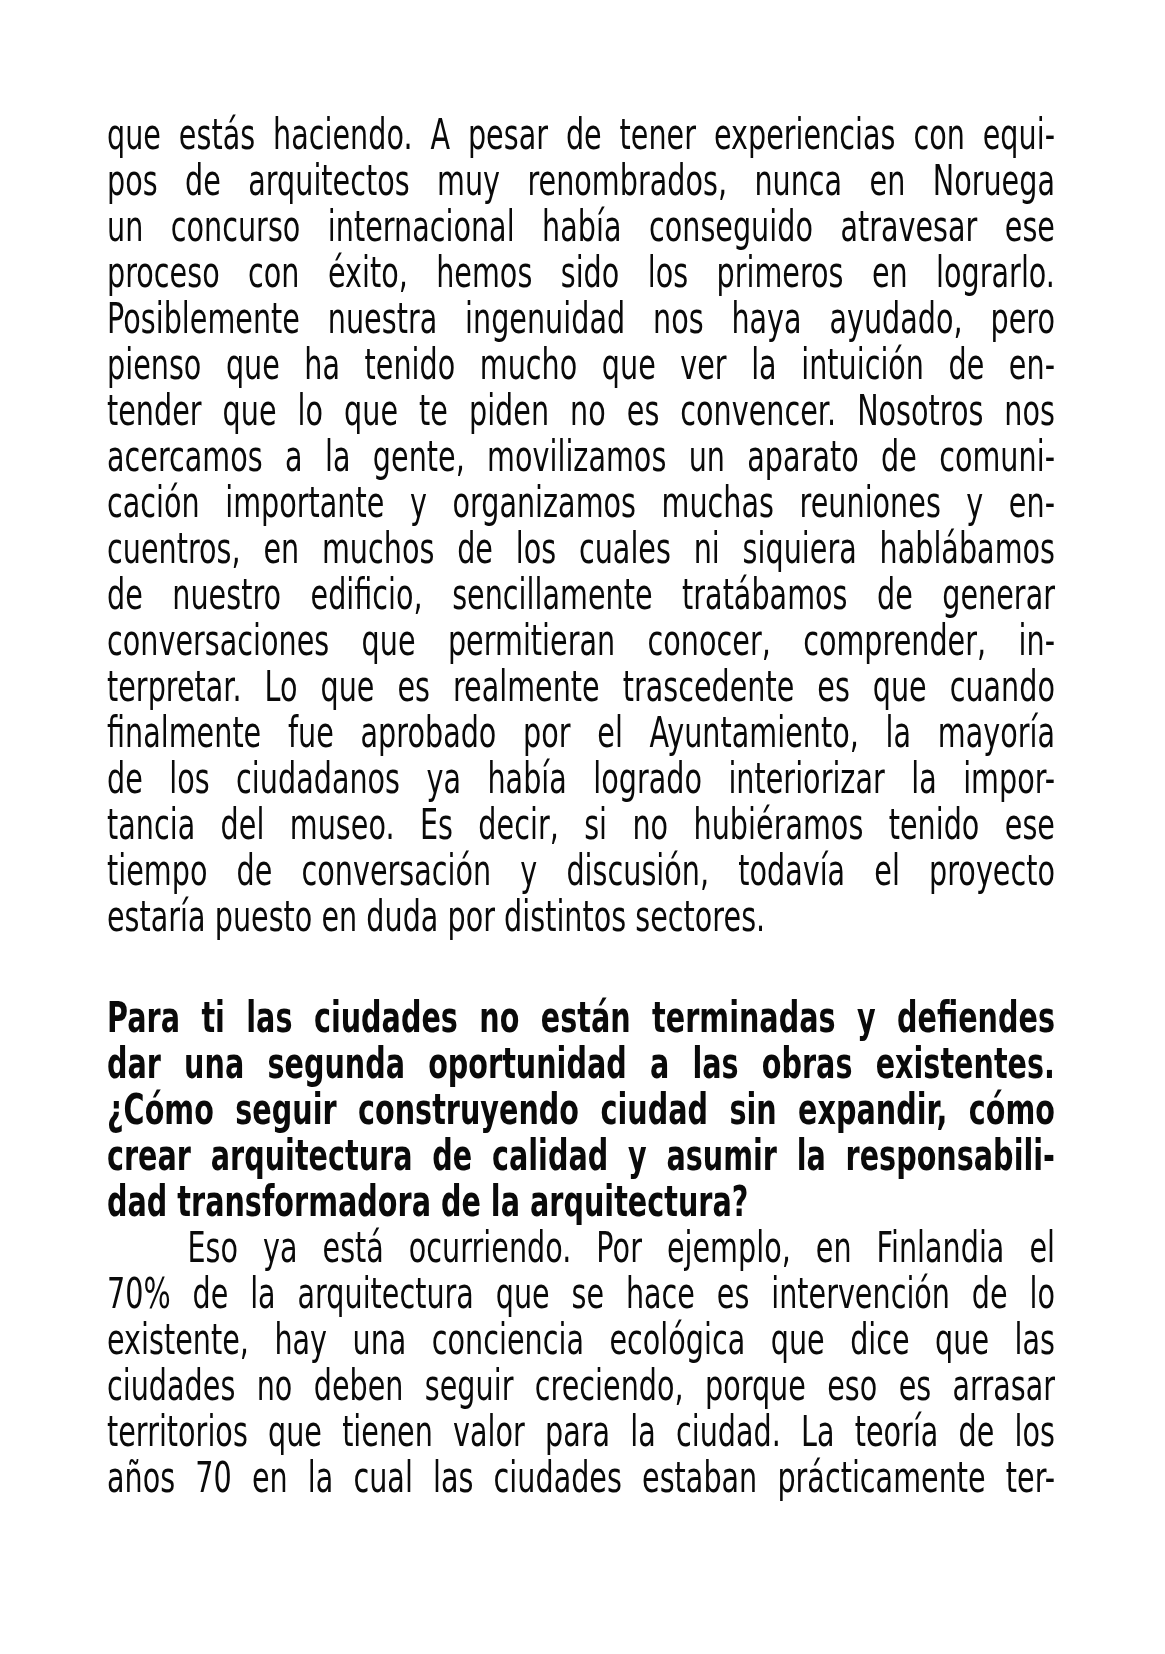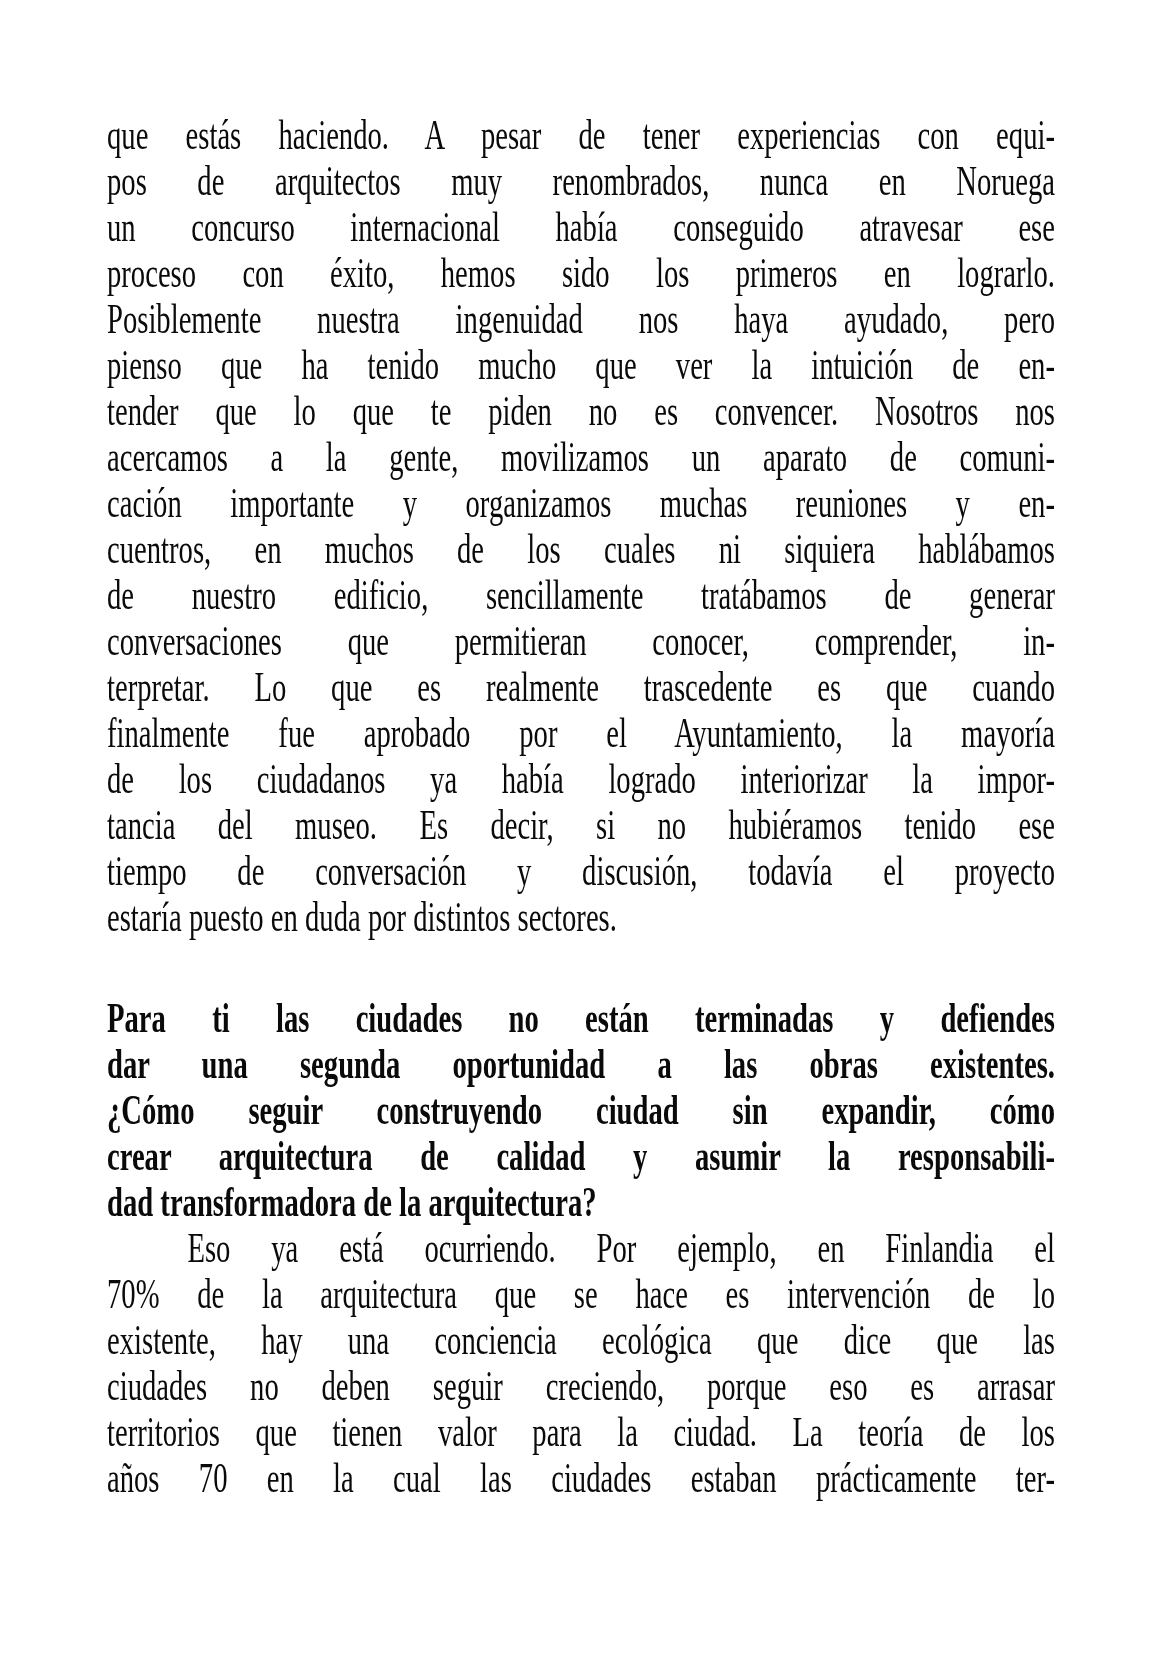--- a/index.html
+++ b/index.html
@@ -35,21 +35,21 @@
     text-align: justify;
     text-align-last: justify;
     white-space: normal;
   }
   .line.final { text-align-last: left; }
   .line.indent { text-indent: 118px; }
 </style>
 </head>
 <body style="background: rgb(255, 255, 255);">
 
-<main id="text-block" style="color: rgb(10, 10, 10); font-family: Liberation Serif, serif;">
+<main id="text-block" style="color: rgb(10, 10, 10);">
     <div class="para">
       <div class="line">que estás haciendo. A pesar de tener experiencias con equi-</div>
       <div class="line">pos de arquitectos muy renombrados, nunca en Noruega</div>
       <div class="line">un concurso internacional había conseguido atravesar ese</div>
       <div class="line">proceso con éxito, hemos sido los primeros en lograrlo.</div>
       <div class="line">Posiblemente nuestra ingenuidad nos haya ayudado, pero</div>
       <div class="line">pienso que ha tenido mucho que ver la intuición de en-</div>
       <div class="line">tender que lo que te piden no es convencer. Nosotros nos</div>
       <div class="line">acercamos a la gente, movilizamos un aparato de comuni-</div>
       <div class="line">cación importante y organizamos muchas reuniones y en-</div>

